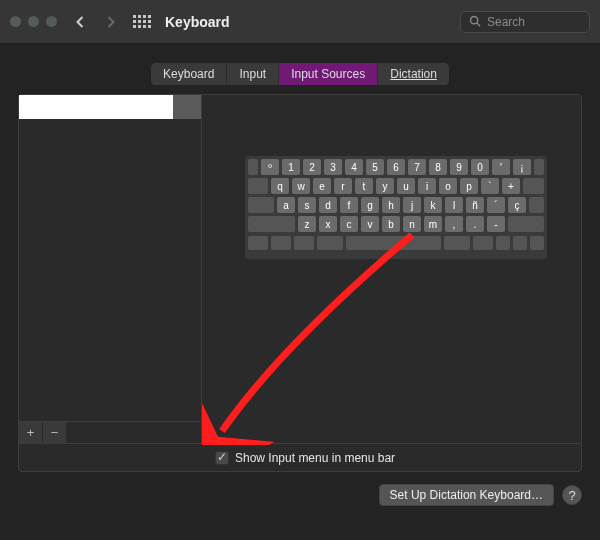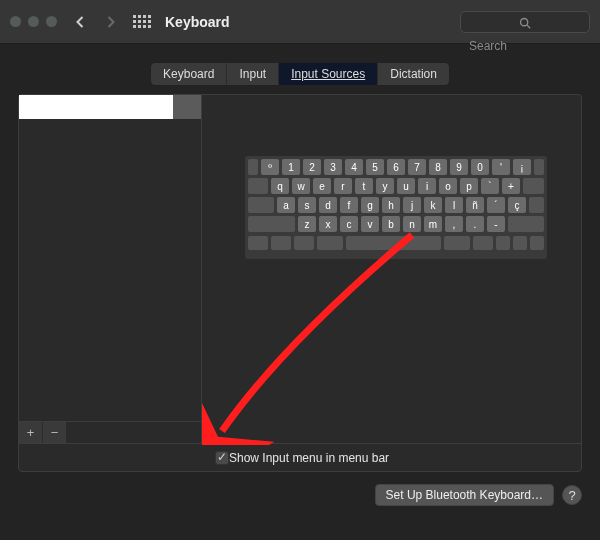--- a/index.html
+++ b/index.html
@@ -20,35 +20,35 @@
   .light { width: 11px; height: 11px; border-radius: 50%; background: #555a5a; }
   .navbtn { width: 22px; height: 22px; display: flex; align-items: center; justify-content: center; color: #bbb; border-radius: 4px; }
   .navbtn svg { width: 9px; height: 12px; }
   .gridicon { display: grid; grid-template-columns: repeat(4,3px); grid-auto-rows: 3px; gap: 2px; margin: 0 6px 0 4px; }
   .gridicon span { background: #c8c8c8; }
   .title { color: #eee; font-size: 14px; font-weight: 600; }
   .spacer { flex: 1; }
   .search {
     display: flex; align-items: center; gap: 6px;
     background: #2e2e2e; border: 1px solid #4a4a4a;
-    border-radius: 5px; padding: 3px 8px; width: 130px; height: 22px; flex-direction: column;
+    border-radius: 5px; padding: 3px 8px; width: 130px; height: 22px;
   }
   .search svg { width: 12px; height: 12px; stroke: #8b8b8b; }
   .search input {
     background: transparent; border: none; outline: none;
     color: #ccc; font-size: 12px; width: 100%;
   }
   .search input::placeholder { color: #8b8b8b; }
 
   
   .tabstrip-wrap { display: flex; justify-content: center; padding: 18px 0 8px; }
   .tabstrip { display: flex; background: #3a3a3a; border: 1px solid #222; border-radius: 5px; overflow: hidden; }
   .tab { color: #ddd; font-size: 12px; padding: 4px 12px; border-right: 1px solid #2b2b2b; }
-  .tab:last-child { border-right: none; }
-  .tab.active { background: #0f172a; text-decoration: underline; }
+  .tab:last-child { border-right: none; text-decoration: underline; }
+  .tab.active { background: #701a75; }
 
   
   .panel {
     margin: 0 18px;
     border: 1px solid #3d3d3d;
     border-radius: 4px;
     background: #2a2a2a;
     height: 378px;
     display: flex;
     flex-direction: column;
@@ -96,21 +96,21 @@
     display: flex; align-items: center; justify-content: center;
     text-align: center;
   }
   .kw1 { width: 18px; }
   .kb-bottom { display: flex; gap: 3px; margin-top: 1px; }
   .kb-bottom .mod { height: 14px; background: #555; border-radius: 2px; }
 
   .panel-foot {
     border-top: 1px solid #3d3d3d;
     height: 28px; display: flex; align-items: center;
-    padding-left: 196px; 
+    padding-left: 196px; gap: 6px;
     color: #e6e6e6; font-size: 12px;
   }
   .chk {
     width: 14px; height: 14px; border-radius: 3px;
     background: #4a4a4a; border: 1px solid #333;
     position: relative;
   }
   .chk.checked::after {
     content: "✓"; position: absolute; top: -2px; left: 1px;
     font-size: 12px; color: #d0d0d0;
@@ -298,15 +298,15 @@
     </div>
   </div>
 
   <div class="panel-foot">
     <div class="chk checked"></div>
     <span>Show Input menu in menu bar</span>
   </div>
 </div>
 
 <div class="bottom">
-  <div class="btn">Set Up Bluetooth Keyboard…</div>
+  <div class="btn">Set Up Dictation Keyboard…</div>
   <div class="help">?</div>
 </div>
 
 </body></html>

